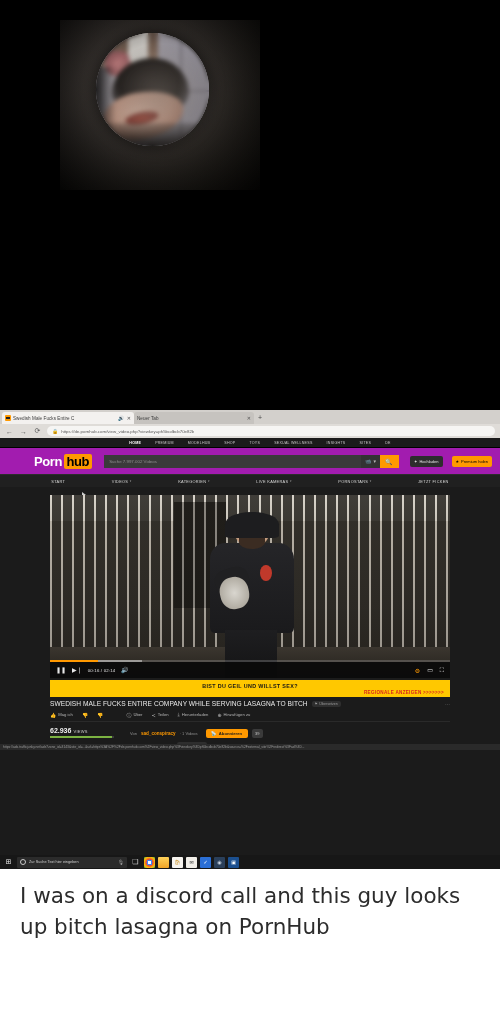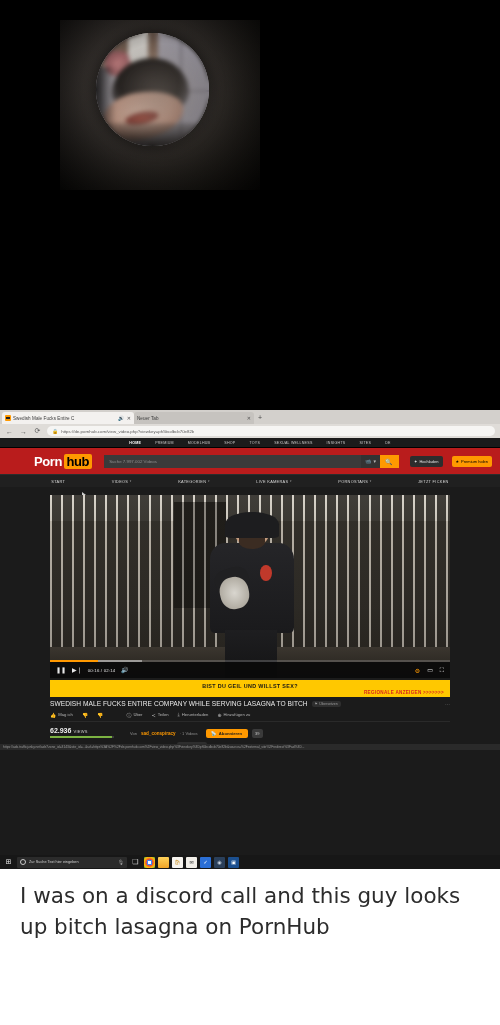--- a/index.html
+++ b/index.html
@@ -205,21 +205,21 @@
     color: #c8c8c8;
     letter-spacing: .25px;
     white-space: nowrap;
     text-transform: uppercase;
   }
   .topnav-item.active { color: #fff; font-weight: bold; }
 
   
   #site-header {
     height: 26px;
-    background: #b91c1c;
+    background: #a21caf;
     display: flex;
     align-items: center;
     padding: 0 8px;
     gap: 6px;
   }
   #logo {
     display: flex;
     align-items: center;
     font-size: 13px;
     font-weight: bold;

